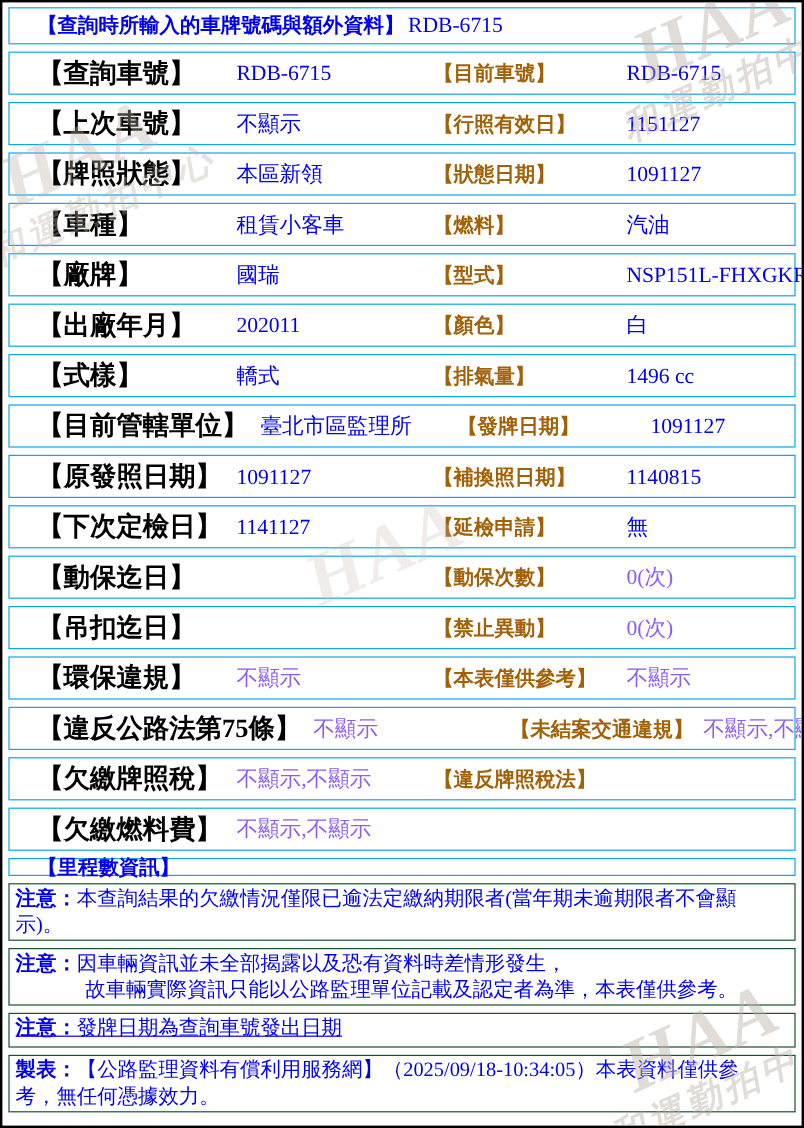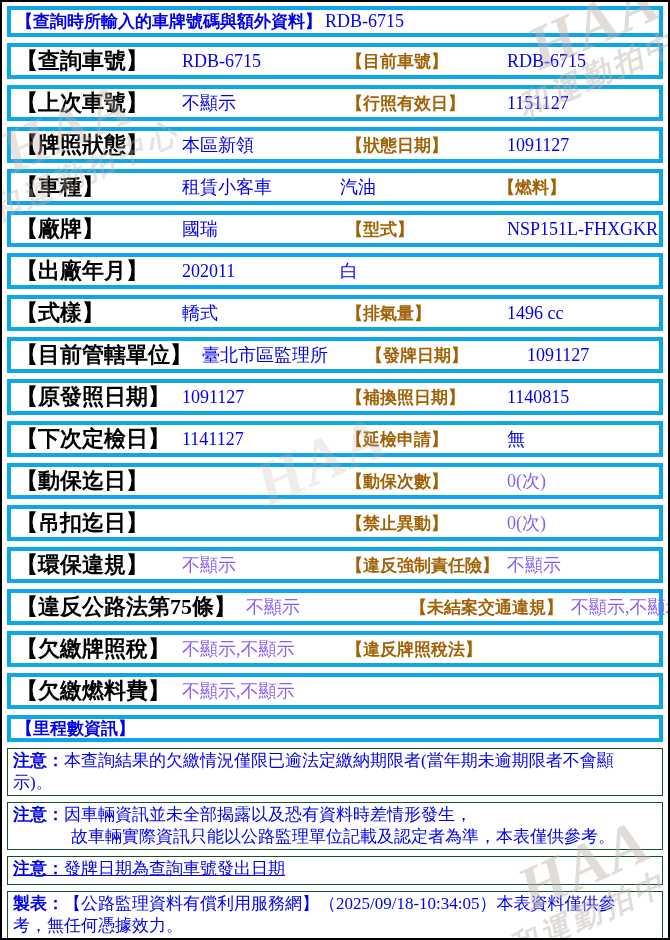--- a/index.html
+++ b/index.html
@@ -10,29 +10,30 @@
     border:2px solid #000;
     padding:4px 3px 0 3px;
     background:#fff;
     overflow:hidden;
     font-family:"Liberation Serif","DejaVu Serif",serif;
   }
   
   .row{
     position:relative;z-index:1;
     box-sizing:border-box;
-    border:4px solid #0ea5e9;
+    border:1px solid #0ea5e9;
     margin:0 2px 6px 2px;
     background:transparent;
     display:flex;align-items:center;
     height:36px;
     white-space:nowrap;
+    padding-left:18px;
   }
   .row.title-row{height:31px;}
-  .row.mileage-row{height:27px;}
+  .row.mileage-row{height:15px;}
   .cell{flex:0 0 auto;box-sizing:border-box;}
   .cl{min-width:171px;padding-left:5px;padding-right:10px;
       font-weight:bold;font-size:22px;color:#000;}
   .cv{min-width:158px;font-size:18px;padding-right:6px;}
   .cl2{min-width:167px;padding-left:6px;padding-right:8px;
        font-weight:bold;font-size:17px;color:#a16207;}
   .cv2{flex:1 1 auto;font-size:18px;}
   .blue{color:#0000ee;}
   .red{color:#8b5cf6;}
   .title-label{font-weight:bold;font-size:17px;color:#0000ee;padding-left:5px;}
@@ -109,32 +110,33 @@
   </div>
   <div class="row">
     <span class="cell cl">【牌照狀態】</span>
     <span class="cell cv blue">本區新領</span>
     <span class="cell cl2">【狀態日期】</span>
     <span class="cell cv2 blue">1091127</span>
   </div>
   <div class="row">
     <span class="cell cl">【車種】</span>
     <span class="cell cv blue">租賃小客車</span>
+    <span class="cell cl2">【燃料】</span>
     <span class="cell cv2 blue">汽油</span>
-    <span class="cell cl2">【燃料】</span>
   </div>
   <div class="row">
     <span class="cell cl">【廠牌】</span>
     <span class="cell cv blue">國瑞</span>
     <span class="cell cl2">【型式】</span>
     <span class="cell cv2 blue">NSP151L-FHXGKR</span>
   </div>
   <div class="row">
     <span class="cell cl">【出廠年月】</span>
     <span class="cell cv blue">202011</span>
+    <span class="cell cl2">【顏色】</span>
     <span class="cell cv2 blue">白</span>
   </div>
   <div class="row">
     <span class="cell cl">【式樣】</span>
     <span class="cell cv blue">轎式</span>
     <span class="cell cl2">【排氣量】</span>
     <span class="cell cv2 blue">1496 cc</span>
   </div>
   <div class="row">
     <span class="cell cl">【目前管轄單位】</span>
@@ -162,21 +164,21 @@
   </div>
   <div class="row">
     <span class="cell cl">【吊扣迄日】</span>
     <span class="cell cv"></span>
     <span class="cell cl2">【禁止異動】</span>
     <span class="cell cv2 red">0(次)</span>
   </div>
   <div class="row">
     <span class="cell cl">【環保違規】</span>
     <span class="cell cv red">不顯示</span>
-    <span class="cell cl2">【違反強制責任險】</span>
+    <span class="cell cl2">【本表僅供參考】</span>
     <span class="cell cv2 red">不顯示</span>
   </div>
   <div class="row">
     <span class="cell cl">【違反公路法第75條】</span>
     <span class="cell cv red">不顯示</span>
     <span class="cell cl2">【未結案交通違規】</span>
     <span class="cell cv2 red">不顯示,不顯示</span>
   </div>
   <div class="row">
     <span class="cell cl">【欠繳牌照稅】</span>

